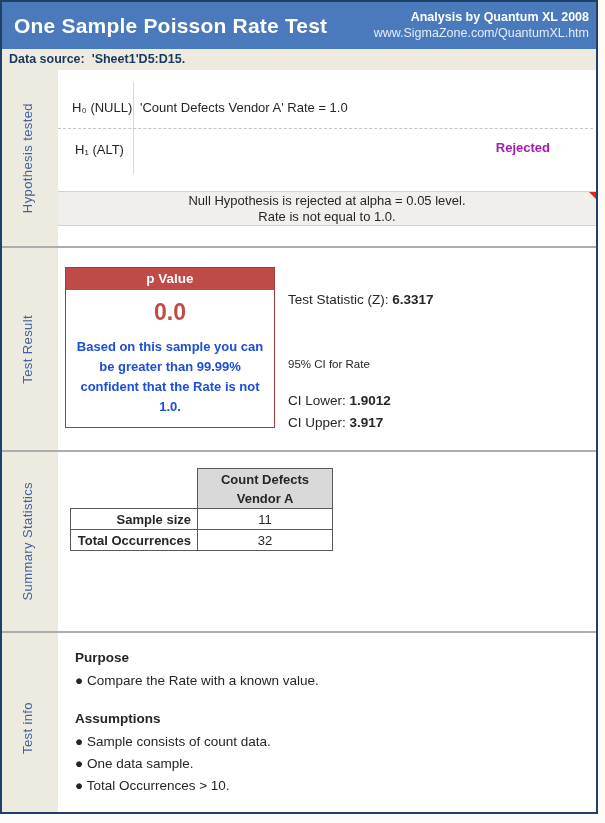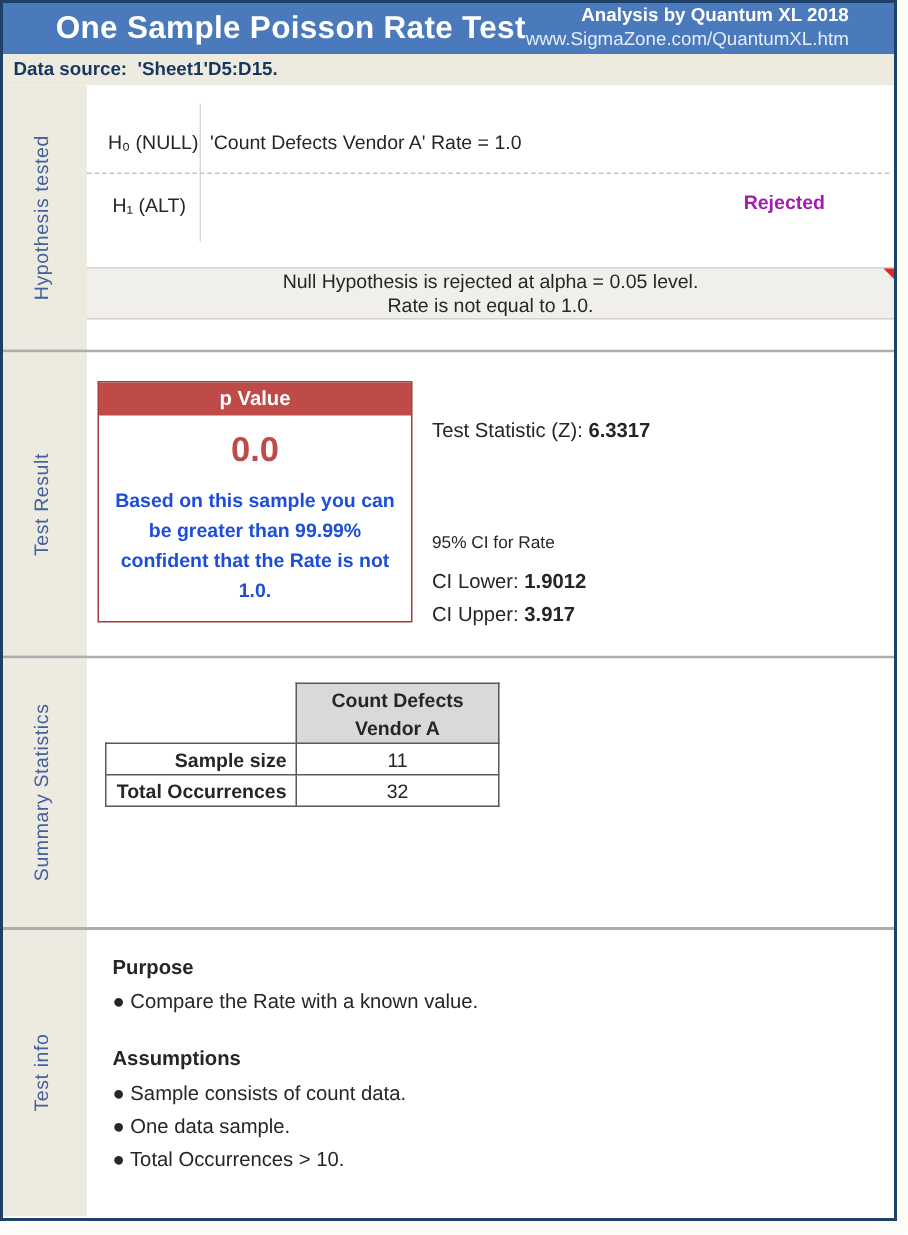--- a/index.html
+++ b/index.html
@@ -12,22 +12,22 @@
   }
   .report {
     position: absolute; left: 0; top: 0;
     width: 598px; height: 814px;
     border: 2px solid #1F4167;
     background: #fff;
     overflow: hidden;
   }
   
   .app-header {
-    height: 34px; background: #4A7ABC;
-    display: flex; justify-content: center; align-items: center;
+    height: 47px; background: #4A7ABC;
+    display: flex; justify-content: space-between; align-items: center;
   }
   .app-title {
     color: #fff; font-weight: bold; font-size: 21px;
     padding-left: 12px; letter-spacing: 0.2px; white-space: nowrap;
   }
   .brand { text-align: right; padding-right: 7px; line-height: 1.25; }
   .brand-line1 { color: #fff; font-weight: bold; font-size: 12.5px; }
   .brand-line2 { color: #E3ECF8; font-size: 12.5px; }
   
   .data-source {
@@ -97,21 +97,21 @@
   .pvalue-number {
     color: #BE4B48; font-weight: bold; font-size: 23px;
     text-align: center; margin-top: 9px;
   }
   .pvalue-note {
     color: #1d4ed8; font-weight: bold; font-size: 13px; line-height: 20px;
     text-align: center; padding: 0 5px; margin-top: 11px;
   }
   .stat-line { position: absolute; left: 230px; font-size: 13.5px; white-space: nowrap; }
   .stat-z { top: 44px; }
-  .ci-title { top: 121px; font-size: 11.5px; }
+  .ci-title { top: 110px; font-size: 11.5px; }
   .ci-lower { top: 145px; }
   .ci-upper { top: 167px; }
   .stat-line b { font-weight: bold; }
   
   .stats-table {
     position: absolute; left: 12px; top: 16px;
     border-collapse: collapse; font-size: 13px;
   }
   .stats-table td, .stats-table th { padding: 0 6px; height: 21px; }
   .stats-table .corner { border: none; background: transparent; }
@@ -134,21 +134,21 @@
   .info-gap { height: 19px; }
 </style>
 </head>
 <body>
 
 <div class="report">
 
   <div class="app-header">
     <div class="app-title">One Sample Poisson Rate Test</div>
     <div class="brand">
-      <div class="brand-line1">Analysis by Quantum XL 2018</div>
+      <div class="brand-line1">Analysis by Quantum XL 2008</div>
       <div class="brand-line2">www.SigmaZone.com/QuantumXL.htm</div>
     </div>
   </div>
 
   <div class="data-source">Data source:  'Sheet1'D5:D15.</div>
 
   <div class="main">
 
     <div class="section sec-hypothesis">
       <div class="side">

